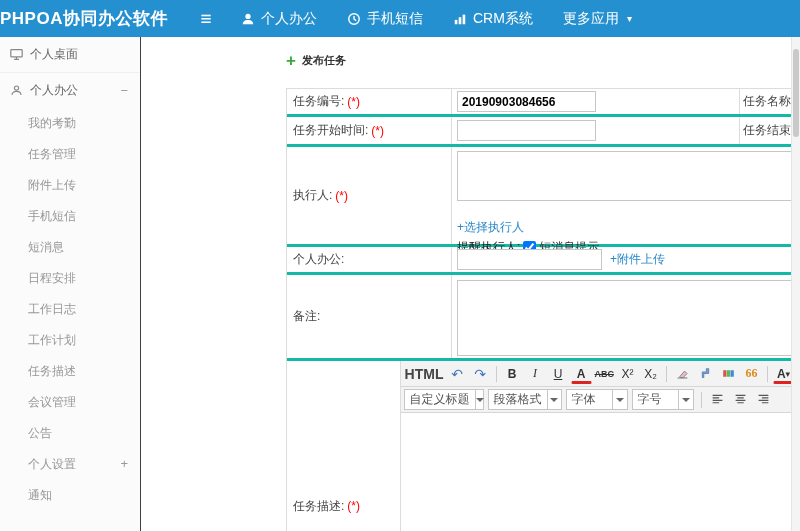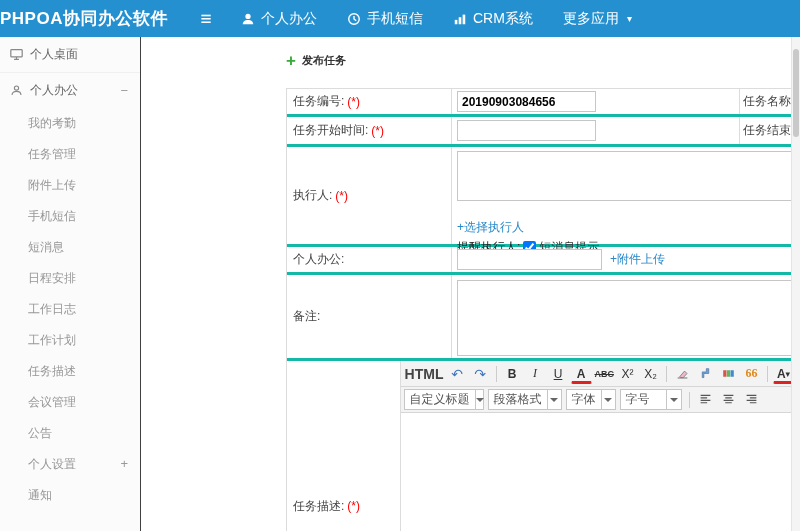--- a/index.html
+++ b/index.html
@@ -60,21 +60,21 @@
   .tb-a { border-bottom:3px solid #d22 !important; height:17px; margin-top:3px; font-weight:bold; }
   .tb-strike { text-decoration:line-through; font-size:9px; font-weight:bold; }
   .tb-quote { color:#e08a1e; font-weight:bold; font-family:"Liberation Serif",serif; }
   .tsep { width:1px; height:16px; background:#ccc; margin:0 3px; }
   .tselect { background:#fff; border:1px solid #c6c6c6; height:21px; display:flex; align-items:center; cursor:pointer; margin-right:2px; }
   .tselect .sel-label { padding:0 5px; color:#555; flex:1; white-space:nowrap; }
   .sel-caret { width:15px; height:100%; border-left:1px solid #c6c6c6; display:flex; align-items:center; justify-content:center; }
   .sel-caret::after { content:""; border:4px solid transparent; border-top-color:#666; margin-top:4px; }
   .caret-down { font-size:9px; }
   .editor-body { flex:1; background:#fff; cursor:text; }
-  .w-title { width:80px; } .w-para { width:74px; } .w-font { width:50px; } .w-size { width:62px; }
+  .w-title { width:80px; } .w-para { width:74px; } .w-font { width:62px; } .w-size { width:62px; }
 
   
   .scrollbar { position:absolute; top:37px; right:0; width:9px; height:494px; background:#f4f4f4; border-left:1px solid #e4e4e4; }
   .scroll-thumb { position:absolute; top:12px; left:1px; width:6px; height:88px; background:#c9c9c9; border-radius:3px; cursor:pointer; }
 
   svg { display:block; }
 </style>
 </head>
 <body>
 

